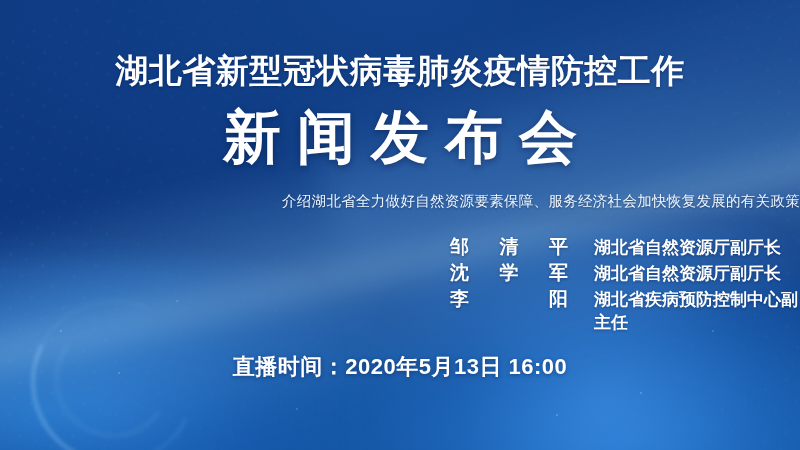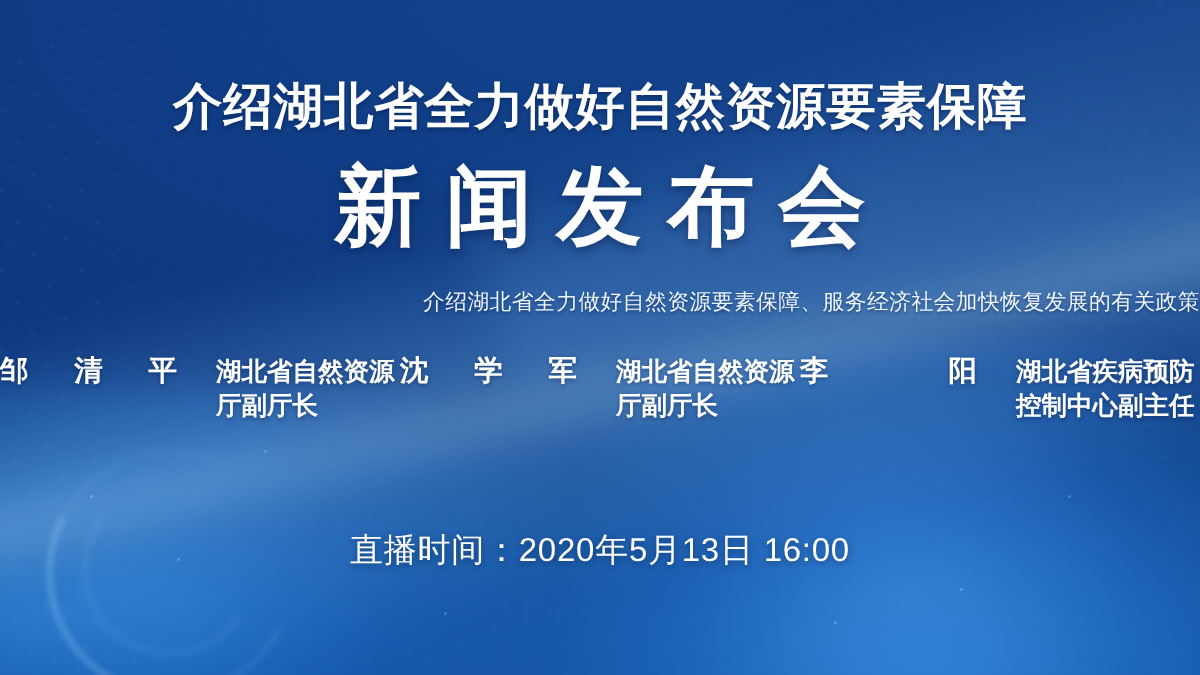--- a/index.html
+++ b/index.html
@@ -108,36 +108,36 @@
     font-family:Liberation Serif, serif;
   }
   .subtitle{
     position:absolute;top:192px;left:0;right:0;
     font-size:14.5px;color:#eef6ff;font-weight:normal;letter-spacing:.3px;
     text-shadow:0 1px 2px rgba(0,20,60,.4);
     text-align:right;
   }
   .speakers{
     position:absolute;top:234px;left:0;right:0;
-    display:flex;flex-direction:row;align-items:flex-end;gap:0;
+    display:flex;flex-direction:column;align-items:flex-end;gap:0;
   }
   .speaker-row{display:flex;align-items:baseline;width:350px;}
   .sp-name{
     width:118px;text-align:justify;text-align-last:justify;
     font-size:19px;font-weight:bold;color:#ffffff;
     text-shadow:0 1px 3px rgba(0,20,60,.45);
   }
   .sp-title{
     flex:1;text-align:left;padding-left:26px;
     font-size:17px;color:#ffffff;font-weight:bold;
     text-shadow:0 1px 3px rgba(0,20,60,.4);
   }
   .broadcast{
     position:absolute;top:352px;left:0;right:0;
-    font-size:22px;font-weight:normal;color:#ffffff;letter-spacing:.5px;
+    font-size:22px;font-weight:bold;color:#ffffff;letter-spacing:.5px;
     text-shadow:0 1px 4px rgba(0,20,60,.45);
   }
 </style>
 </head>
 <body>
 
 <div id="poster">
 
   <div class="glow-bl"></div>
   <div class="glow-br"></div>
@@ -153,21 +153,21 @@
     <span class="p" style="left:176px;top:300px;width:2px;height:2px;opacity:.35;"></span>
     <span class="p" style="left:470px;top:360px;width:2px;height:2px;opacity:.4;"></span>
     <span class="p" style="left:640px;top:392px;width:1.5px;height:1.5px;opacity:.45;"></span>
     <span class="p" style="left:712px;top:330px;width:2px;height:2px;opacity:.35;"></span>
     <span class="p" style="left:556px;top:414px;width:1.5px;height:1.5px;opacity:.4;"></span>
     <span class="p" style="left:296px;top:408px;width:1.5px;height:1.5px;opacity:.3;"></span>
   </div>
 
   <div class="content">
 
-    <div class="title">介绍湖北省全力做好自然资源要素保障</div>
+    <div class="title">湖北省新型冠状病毒肺炎疫情防控工作</div>
 
     <div class="headline">新闻发布会</div>
 
     <div class="subtitle">介绍湖北省全力做好自然资源要素保障、服务经济社会加快恢复发展的有关政策</div>
 
     <div class="speakers">
 
       <div class="speaker-row">
         <span class="sp-name">邹清平</span>
         <span class="sp-title">湖北省自然资源厅副厅长</span>

